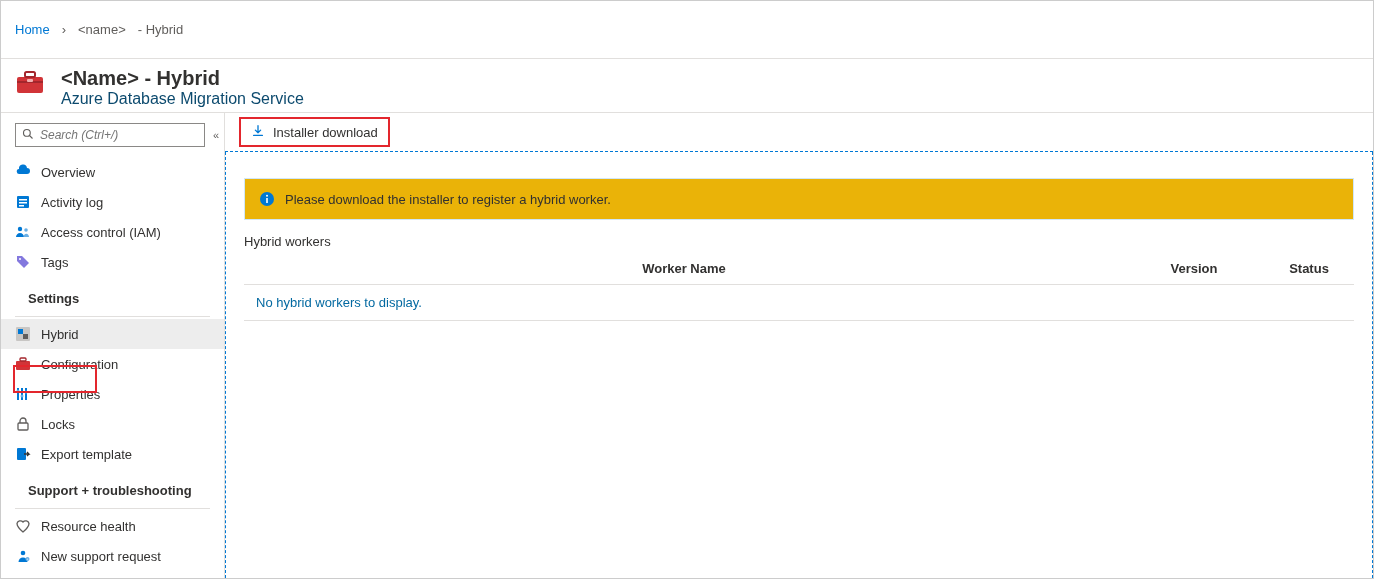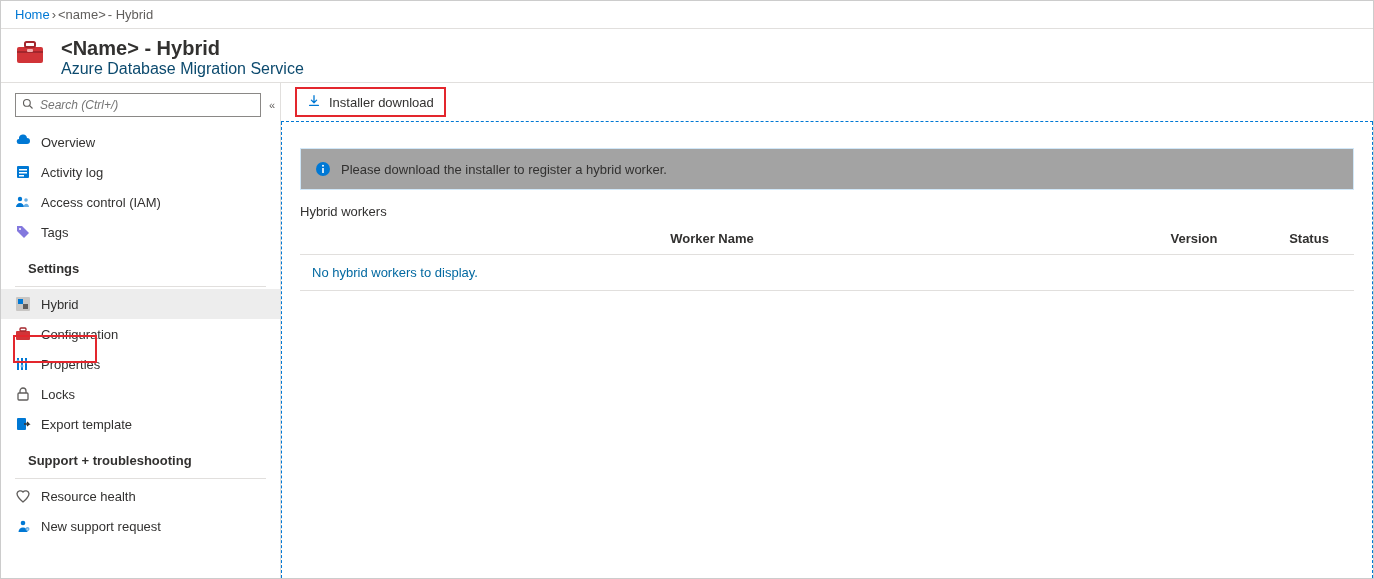--- a/index.html
+++ b/index.html
@@ -16,23 +16,23 @@
     height: 579px;
     width: 1374px;
     display: flex;
     flex-direction: column;
     background: #fff;
   }
   
   .breadcrumb-bar {
     display: flex;
     align-items: center;
-    padding: 6px 14px;
+    padding: 21px 14px;
     border-bottom: 1px solid #e1dfdd;
-    gap: 2px;
+    gap: 12px;
     font-size: 13px;
   }
   .breadcrumb-home { color: #0078d4; cursor: pointer; }
   .breadcrumb-sep { color: #605e5c; }
   .breadcrumb-item { color: #605e5c; }
   
   .blade-header {
     display: flex;
     align-items: flex-start;
     padding: 8px 14px 4px 14px;
@@ -54,21 +54,21 @@
   }
   
   .blade-body {
     display: flex;
     flex: 1;
     min-height: 0;
     border-top: 1px solid #e1dfdd;
   }
   
   .sidebar {
-    width: 280px;
+    width: 224px;
     border-right: 1px solid #e1dfdd;
     display: flex;
     flex-direction: column;
     position: relative;
   }
   .search-wrap {
     display: flex;
     align-items: center;
     gap: 8px;
     padding: 10px 8px 10px 14px;
@@ -162,21 +162,21 @@
   .content-pane {
     flex:1;
     border-left: 1px dashed #0078d4;
     border-right: 1px dashed #0078d4;
     padding: 26px 18px;
     min-height:0;
     overflow:auto;
     margin-left: 0;
   }
   .info-box {
-    background: #a3a3a3;
+    background: #eab308;
     border: 1px solid #d0e7f8;
     display:flex;
     align-items:center;
     gap:10px;
     padding: 12px 14px;
     font-size: 13px;
     color: #323130;
   }
   .info-box .info-icon {
     width:16px; height:16px;

